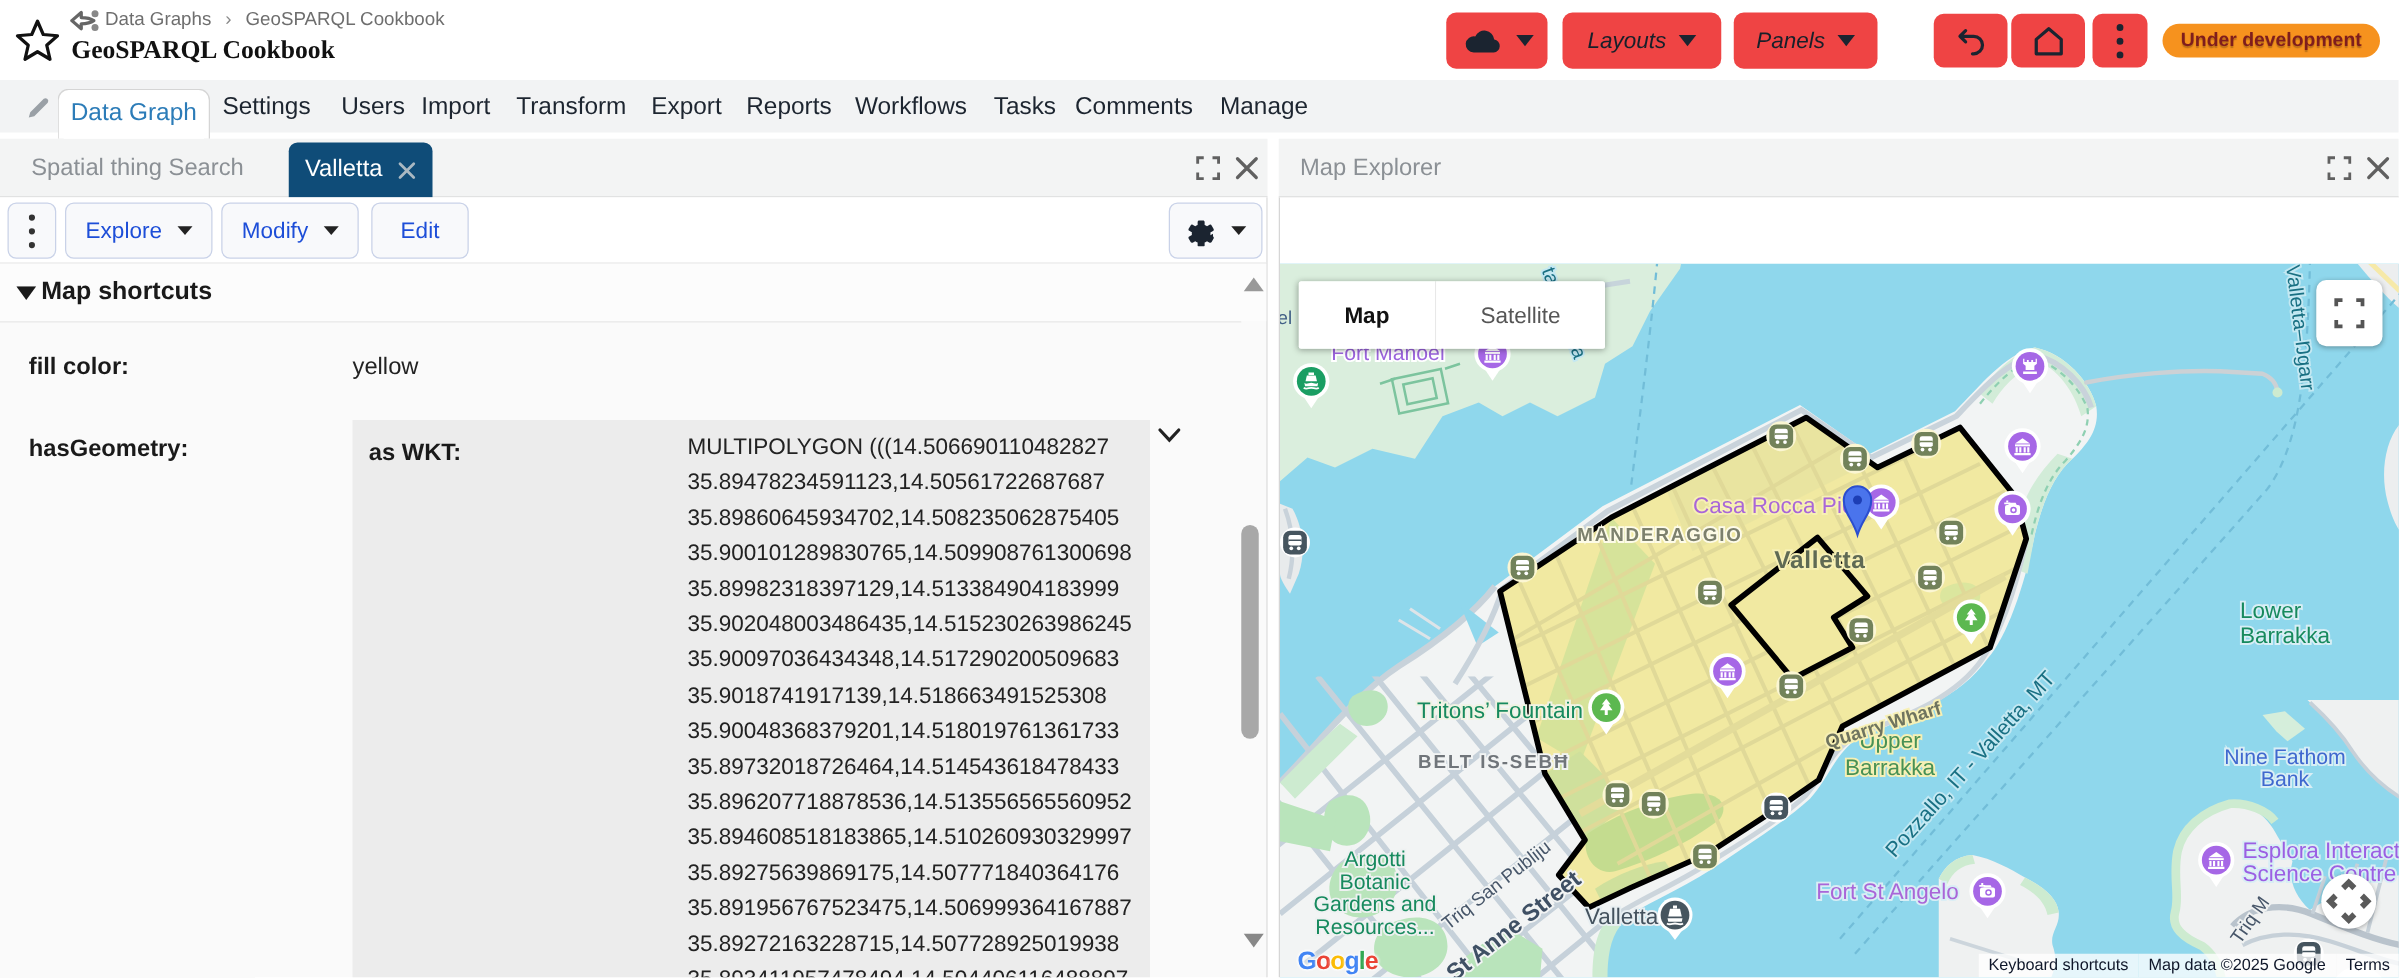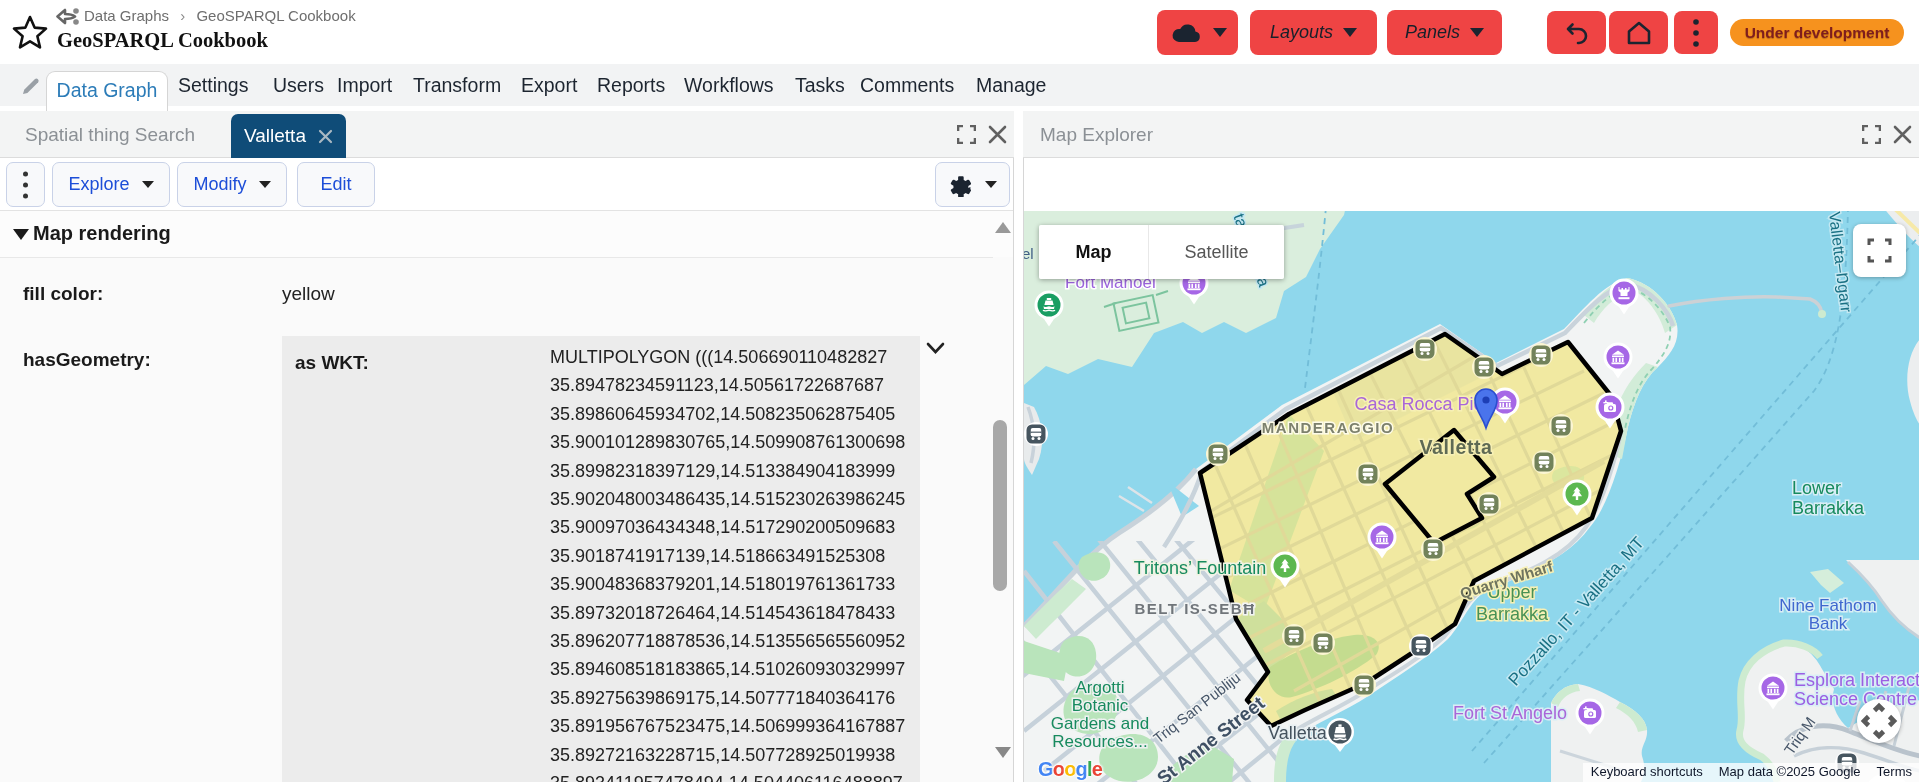--- a/index.html
+++ b/index.html
@@ -137,21 +137,21 @@
           <path fill="#1b2430" d="M12 8.2a3.8 3.8 0 1 0 0 7.6 3.8 3.8 0 0 0 0-7.6zm9.4 5.7l-2.1 1.2c.1-.7.1-1.5 0-2.2l2.1-1.2c.6-.3.8-1 .5-1.6l-1.6-2.8c-.3-.6-1-.8-1.6-.5l-2.1 1.2a7.6 7.6 0 0 0-1.9-1.1V4.5c0-.7-.5-1.2-1.2-1.2h-3.2c-.7 0-1.2.5-1.2 1.2v2.4c-.7.3-1.3.6-1.9 1.1L5.1 6.8c-.6-.3-1.3-.1-1.6.5L1.9 10c-.3.6-.1 1.3.5 1.6l2.1 1.2c-.1.7-.1 1.5 0 2.2l-2.1 1.2c-.6.3-.8 1-.5 1.6l1.6 2.8c.3.6 1 .8 1.6.5l2.1-1.2c.6.5 1.2.8 1.9 1.1v2.4c0 .7.5 1.2 1.2 1.2h3.2c.7 0 1.2-.5 1.2-1.2v-2.4c.7-.3 1.3-.6 1.9-1.1l2.1 1.2c.6.3 1.3.1 1.6-.5l1.6-2.8c.3-.6.1-1.3-.5-1.6z"></path>
         </svg>
       <span class="carS"></span>
     </div>
   </div>
   <div id="lcontent">
       <div class="abs" style="left:0;top:0;width:1013px;height:46px;background:#fcfcfc;"></div>
     <svg class="abs" style="left:13px;top:18px" width="16" height="12" viewBox="0 0 16 12">
         <path d="M0 0 H16 L8 11 Z" fill="#1a1a1a"></path>
       </svg>
-    <div id="mr">Map rendering</div>
+    <div id="mr">Map shortcuts</div>
     <div id="mrline"></div>
     <div class="lbl" style="top:72px;">fill color:</div>
     <div class="abs" style="left:282px;top:72px;font-size:19px;color:#222;">yellow</div>
     <div class="lbl" style="top:138px;">hasGeometry:</div>
     <div id="wktbox">
       <div class="abs" style="left:13px;top:16px;font-size:19px;font-weight:bold;color:#1a1a1a;">as WKT:</div>
       <div id="wkt">MULTIPOLYGON (((14.506690110482827
 35.89478234591123,14.50561722687687
 35.89860645934702,14.508235062875405
 35.900101289830765,14.509908761300698

